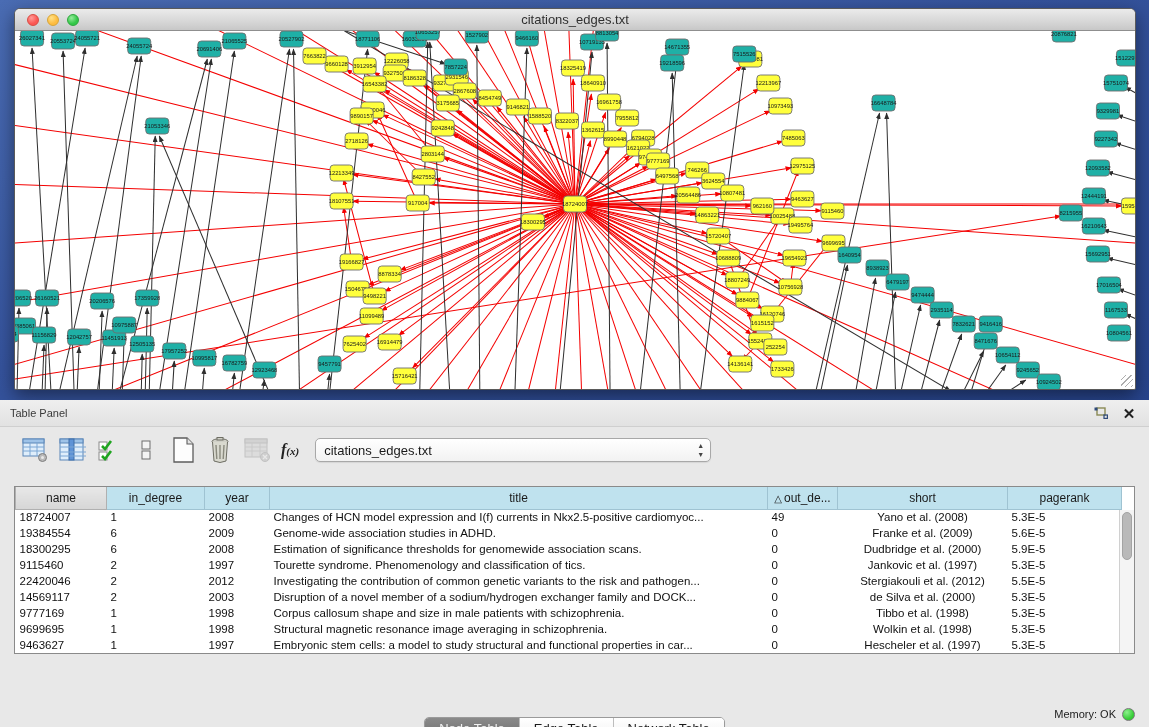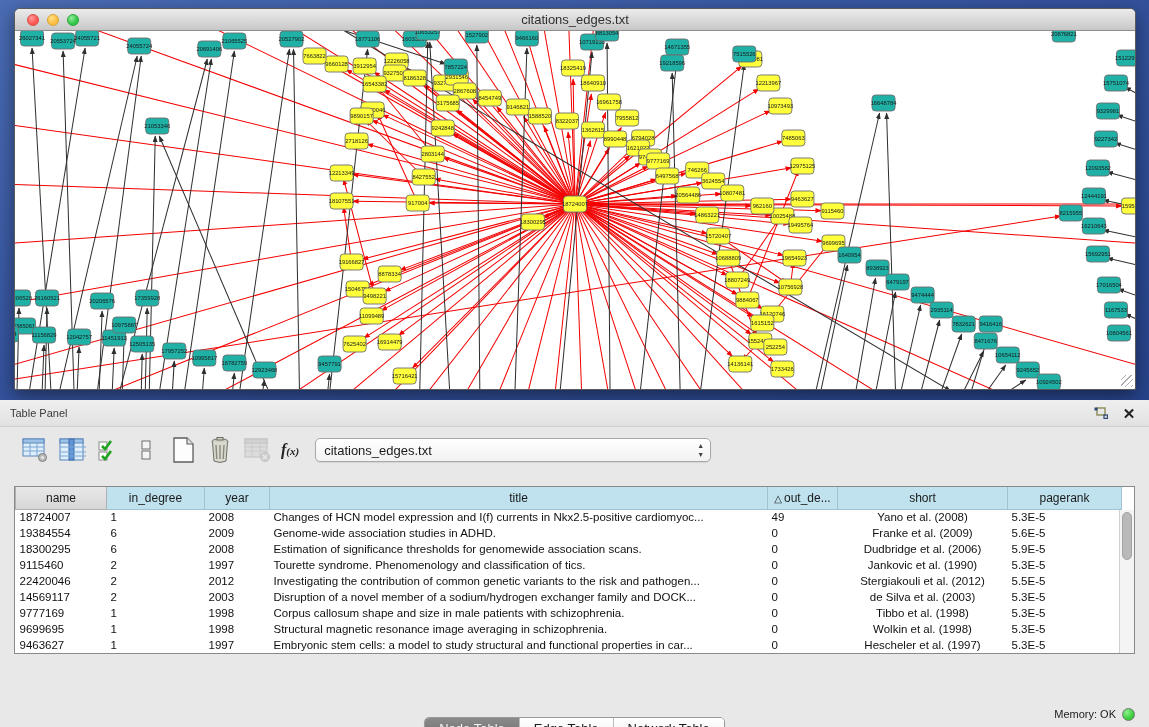--- a/index.html
+++ b/index.html
@@ -943,48 +943,48 @@
               <td class="c-out">0</td>
               <td class="c-short">Franke et al. (2009)</td>
               <td class="c-pr">5.6E-5</td>
             </tr>
             <tr>
               <td class="c-name">18300295</td>
               <td class="c-deg">6</td>
               <td class="c-year">2008</td>
               <td class="c-title">Estimation of significance thresholds for genomewide association scans.</td>
               <td class="c-out">0</td>
-              <td class="c-short">Dudbridge et al. (2006)</td>
+              <td class="c-short">Dudbridge et al. (2000)</td>
               <td class="c-pr">5.9E-5</td>
             </tr>
             <tr>
               <td class="c-name">9115460</td>
               <td class="c-deg">2</td>
               <td class="c-year">1997</td>
               <td class="c-title">Tourette syndrome. Phenomenology and classification of tics.</td>
               <td class="c-out">0</td>
-              <td class="c-short">Jankovic et al. (1990)</td>
+              <td class="c-short">Jankovic et al. (1997)</td>
               <td class="c-pr">5.3E-5</td>
             </tr>
             <tr>
               <td class="c-name">22420046</td>
               <td class="c-deg">2</td>
               <td class="c-year">2012</td>
               <td class="c-title">Investigating the contribution of common genetic variants to the risk and pathogen...</td>
               <td class="c-out">0</td>
               <td class="c-short">Stergiakouli et al. (2012)</td>
               <td class="c-pr">5.5E-5</td>
             </tr>
             <tr>
               <td class="c-name">14569117</td>
               <td class="c-deg">2</td>
               <td class="c-year">2003</td>
               <td class="c-title">Disruption of a novel member of a sodium/hydrogen exchanger family and DOCK...</td>
               <td class="c-out">0</td>
-              <td class="c-short">de Silva et al. (2003)</td>
+              <td class="c-short">de Silva et al. (2000)</td>
               <td class="c-pr">5.3E-5</td>
             </tr>
             <tr>
               <td class="c-name">9777169</td>
               <td class="c-deg">1</td>
               <td class="c-year">1998</td>
               <td class="c-title">Corpus callosum shape and size in male patients with schizophrenia.</td>
               <td class="c-out">0</td>
               <td class="c-short">Tibbo et al. (1998)</td>
               <td class="c-pr">5.3E-5</td>

